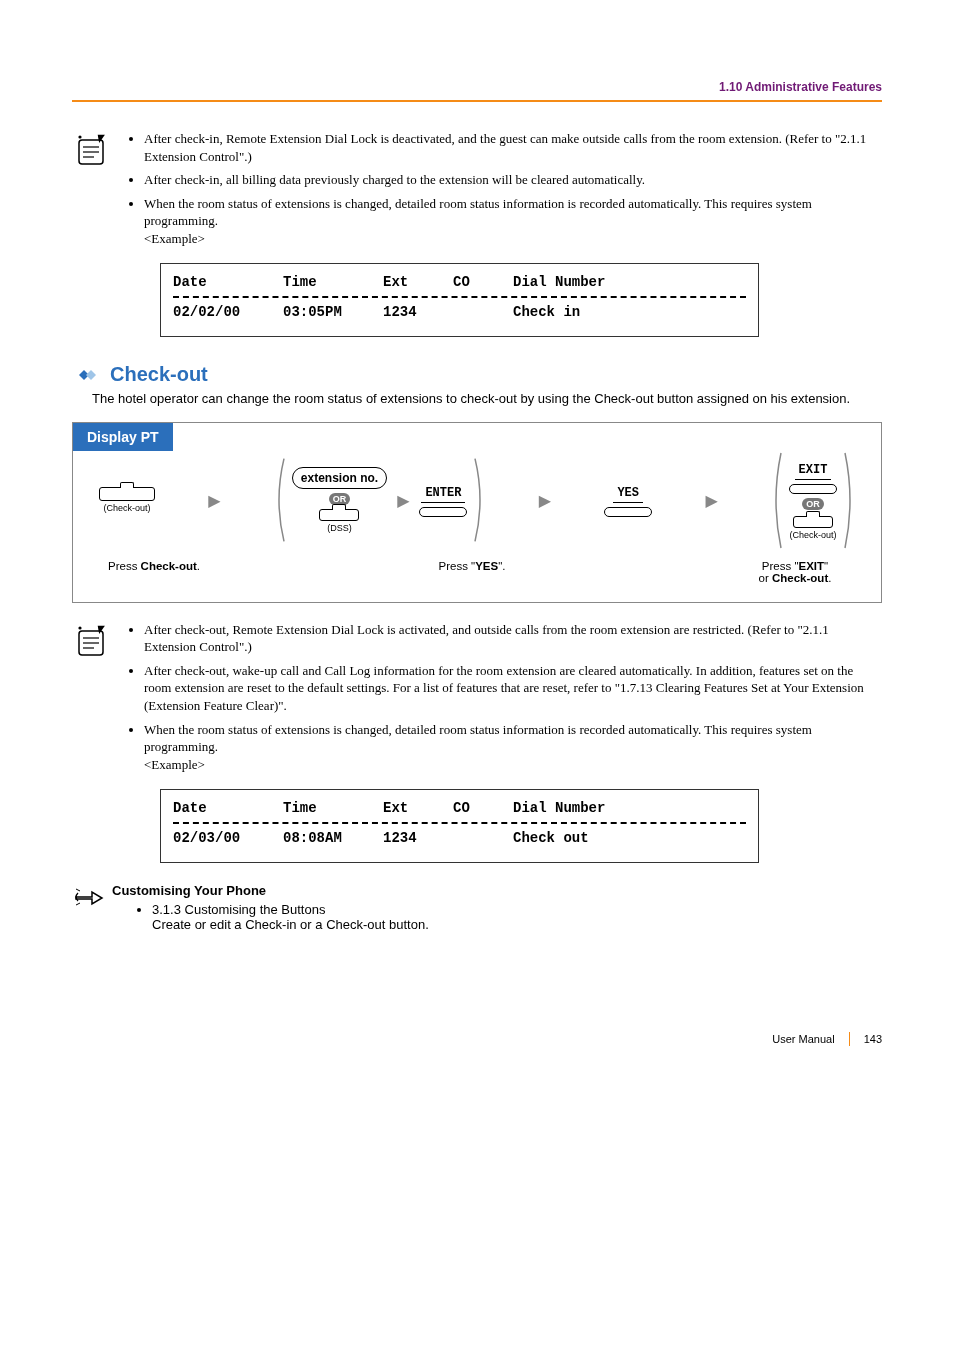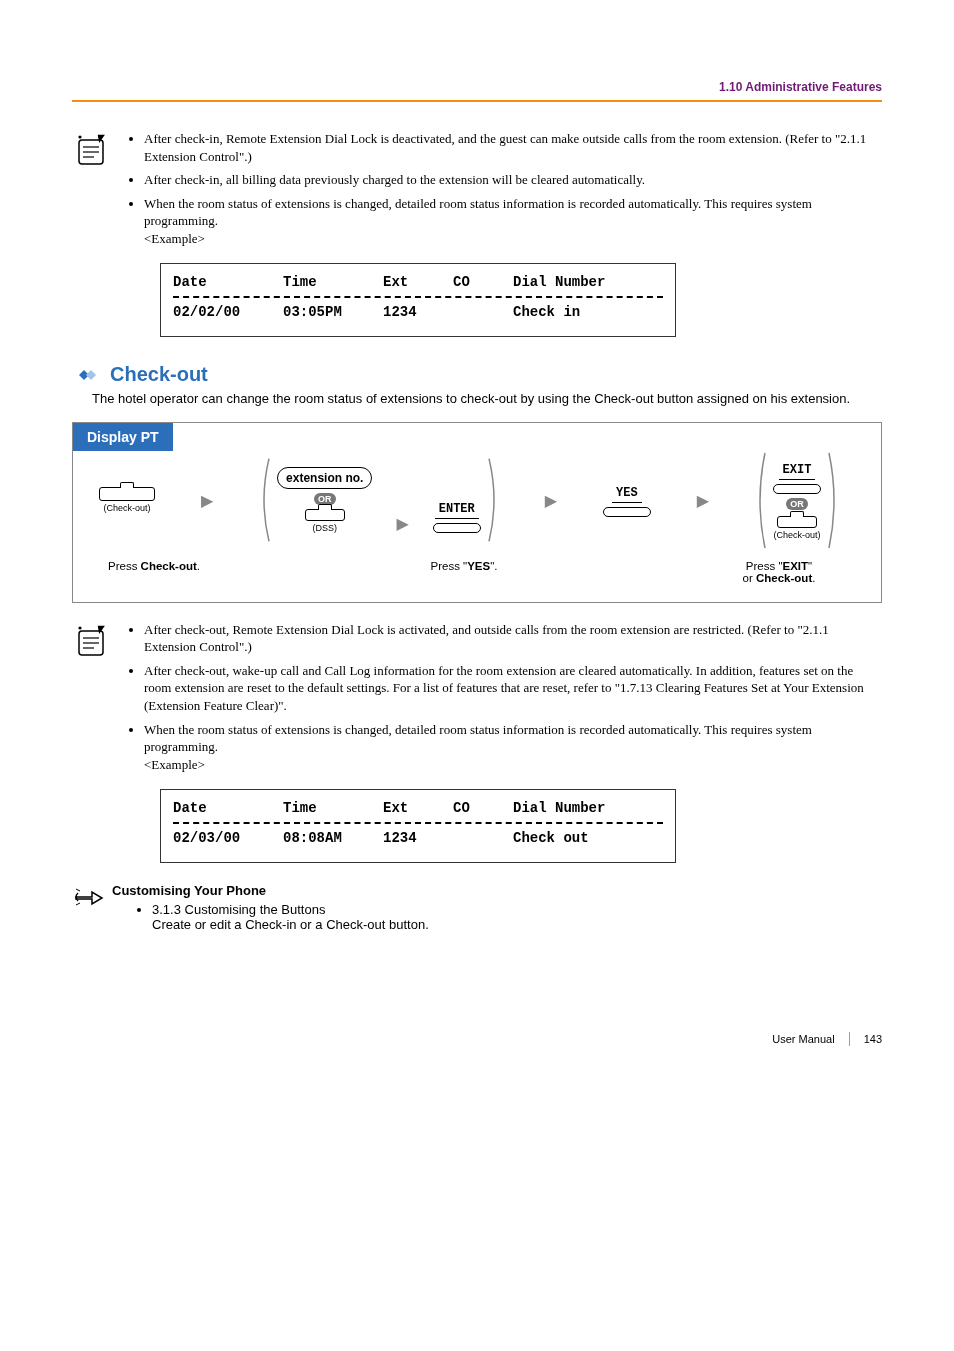--- a/index.html
+++ b/index.html
@@ -47,21 +47,21 @@
     margin-bottom: 6px;
     line-height: 1.35;
   }
   .example-box {
     margin: 8px 0 18px 88px;
     border: 1px solid #333;
     padding: 10px 12px 12px 12px;
     font-family: "Courier New", monospace;
     font-size: 14px;
     font-weight: bold;
-    width: 516px;
+    width: 599px;
   }
   .ex-header-row {
     display: flex;
     gap: 0;
     padding-bottom: 4px;
   }
   .ex-col { white-space: pre; }
   .ex-dash {
     border-bottom: 2px dashed #000;
     height: 0;
@@ -84,21 +84,21 @@
     margin: 4px 0 14px 20px;
     line-height: 1.35;
   }
   .sub-heading {
     font-weight: bold;
     margin: 14px 0 8px 0;
   }
   .proc-box {
     border: 1px solid #888;
     background: #fff;
-    padding: 0 16px 18px 0;
+    padding: 0 0 18px 0;
     margin-bottom: 18px;
   }
   .proc-title {
     background: #2b6fbb;
     color: #fff;
     font-weight: bold;
     padding: 6px 14px;
     display: inline-block;
     font-size: 14px;
   }
@@ -282,21 +282,21 @@
 
       <div class="flow-step">
         <div class="btn-rect">
             <div class="nub"></div>
           </div>
         <div class="tiny-label">(Check-out)</div>
       </div>
 
       <div class="flow-arrow">▶</div>
 
-      <div class="bracket-group" style="display:flex;align-items:flex-end;gap:24px;">
+      <div class="bracket-group" style="display:flex;align-items:center;gap:10px;">
         <svg class="paren left" width="14" viewBox="0 0 14 100" preserveAspectRatio="none">
           <path d="M12 2 Q2 50 12 98" fill="none" stroke="#888" stroke-width="1.5"></path>
         </svg>
         <div style="text-align:center">
           <span class="round-box">extension no.</span>
           <div><span class="or-pill">OR</span></div>
           <div class="btn-rect" style="width:40px;height:12px">
               <div class="nub"></div>
             </div>
           <div class="tiny-label">(DSS)</div>

